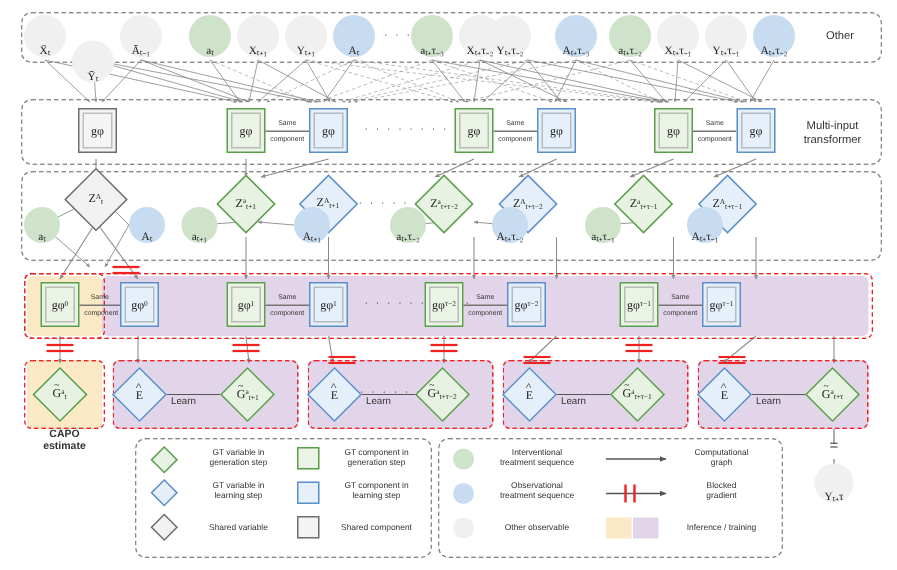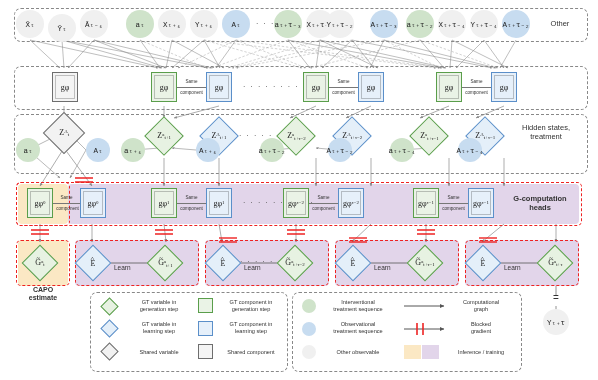--- a/index.html
+++ b/index.html
@@ -6,22 +6,22 @@
   body{width:598px;height:380px;position:relative;overflow:hidden;
        font-family:"Liberation Serif",serif;color:#333;}
   #stage{position:absolute;left:0;top:0;width:598px;height:380px;}
 
   .abs{position:absolute;}
 
   
   .rowbox{position:absolute;border:1px dashed #888;border-radius:7px;background:transparent;}
 
   
-  .circ{position:absolute;border-radius:50%;display:flex;align-items:center;justify-content:center;
-        font-family:Liberation Mono, monospace;font-size:7.5px;color:#222;}
+  .circ{position:absolute;border-radius:50%;display:flex;align-items:flex-end;justify-content:center;
+        font-family:Liberation Serif, serif;font-size:7.5px;color:#222;}
   .c-grey{background:#f0f0f0;}
   .c-green{background:#cfe3ca;}
   .c-blue{background:#c7dcf0;}
 
   .box{position:absolute;display:flex;align-items:center;justify-content:center;
        font-family:"Liberation Serif",serif;font-size:8px;color:#222;box-sizing:border-box;}
   .b-grey{background:#f4f4f4;border:1.6px solid #6e6e6e;}
   .b-green{background:#eaf3e6;border:1.6px solid #5a9e4b;}
   .b-blue{background:#e6f0fa;border:1.6px solid #5b8fc9;}
   .box:before{content:"";position:absolute;left:2.2px;top:2.2px;right:2.2px;bottom:2.2px;
@@ -212,21 +212,21 @@
       <line x1="556" y1="286" x2="556" y2="296"></line>
       <line x1="556" y1="306" x2="556" y2="318"></line>
     </g>
   </svg>
 
   <div class="rowbox" style="left:14px;top:8px;width:572px;height:32px;"></div>
 
   <div class="circ c-grey" style="left:16px;top:10px;width:28px;height:28px;">
       <span>X̄ₜ</span>
     </div>
-  <div class="circ c-grey" style="left:48px;top:14px;width:28px;height:28px;">
+  <div class="circ c-grey" style="left:48px;top:27px;width:28px;height:28px;">
       <span>Ȳₜ</span>
     </div>
   <div class="circ c-grey" style="left:80px;top:10px;width:28px;height:28px;">
       <span>Āₜ₋₁</span>
     </div>
   <div class="circ c-green" style="left:126px;top:10px;width:28px;height:28px;">
       <span>aₜ</span>
     </div>
   <div class="circ c-grey" style="left:158px;top:10px;width:28px;height:28px;">
       <span>Xₜ₊₁</span>
@@ -295,20 +295,24 @@
   <div class="box b-green" style="left:436px;top:72px;width:26px;height:30px;">
       <span>gφ</span>
     </div>
   <div class="linkbar" style="left:462px;top:87px;width:29px;"></div>
   <div class="tiny" style="left:462px;top:79px;width:29px;">Same</div>
   <div class="tiny" style="left:460px;top:90px;width:33px;">component</div>
   <div class="box b-blue" style="left:491px;top:72px;width:26px;height:30px;">
       <span>gφ</span>
     </div>
 
+  <div class="lbl" style="left:524px;top:80px;width:62px;">
+    <span>Multi-input</span><br>
+    <span>transformer</span>
+  </div>
 
   <div class="rowbox" style="left:14px;top:114px;width:572px;height:58px;"></div>
 
   <div class="dia d-grey" style="left:49px;top:118px;width:30px;height:30px;transform:rotate(45deg);">
     <span class="inner"><span>Z</span><sup>A</sup><sub>t</sub></span>
   </div>
   <div class="dia d-green" style="left:150px;top:122px;width:28px;height:28px;transform:rotate(45deg);">
     <span class="inner"><span>Z</span><sup>a</sup><sub>t+1</sub></span>
   </div>
   <div class="dia d-blue" style="left:205px;top:122px;width:28px;height:28px;transform:rotate(45deg);">
@@ -348,24 +352,20 @@
   <div class="circ c-blue" style="left:328px;top:138px;width:24px;height:24px;">
       <span>Aₜ₊τ₋₂</span>
     </div>
   <div class="circ c-green" style="left:390px;top:138px;width:24px;height:24px;">
       <span>aₜ₊τ₋₁</span>
     </div>
   <div class="circ c-blue" style="left:458px;top:138px;width:24px;height:24px;">
       <span>Aₜ₊τ₋₁</span>
     </div>
 
-  <div class="lbl" style="left:508px;top:124px;width:76px;">
-    <span>Hidden states,</span><br>
-    <span>treatment</span>
-  </div>
 
   <div class="reddash" style="left:16px;top:182px;width:566px;height:44px;"></div>
   <div class="reddash" style="left:16px;top:182px;width:54px;height:44px;"></div>
 
   <div class="box b-green" style="left:27px;top:188px;width:26px;height:30px;">
       <span><span>gφ</span><sup>0</sup></span>
     </div>
   <div class="linkbar" style="left:53px;top:203px;width:27px;"></div>
   <div class="tiny" style="left:53px;top:195px;width:27px;">Same</div>
   <div class="tiny" style="left:51px;top:206px;width:33px;">component</div>
@@ -398,24 +398,20 @@
   <div class="box b-green" style="left:413px;top:188px;width:26px;height:30px;">
       <span><span>gφ</span><sup>τ−1</sup></span>
     </div>
   <div class="linkbar" style="left:439px;top:203px;width:29px;"></div>
   <div class="tiny" style="left:439px;top:195px;width:29px;">Same</div>
   <div class="tiny" style="left:437px;top:206px;width:33px;">component</div>
   <div class="box b-blue" style="left:468px;top:188px;width:26px;height:30px;">
       <span><span>gφ</span><sup>τ−1</sup></span>
     </div>
 
-  <div class="lbl" style="left:499px;top:195px;width:82px;font-weight:bold;">
-    <span>G-computation</span><br>
-    <span>heads</span>
-  </div>
 
   <div class="reddash" style="left:16px;top:240px;width:54px;height:46px;"></div>
   <div class="dia d-green" style="left:27px;top:250px;width:26px;height:26px;transform:rotate(45deg);">
     <span class="inner"><span class="til">G</span><sup>a</sup><sub>t</sub></span>
   </div>
   <div class="lbl" style="left:14px;top:286px;width:58px;font-weight:bold;font-size:7px;">
     <span>CAPO</span><br>
     <span>estimate</span>
   </div>
 

